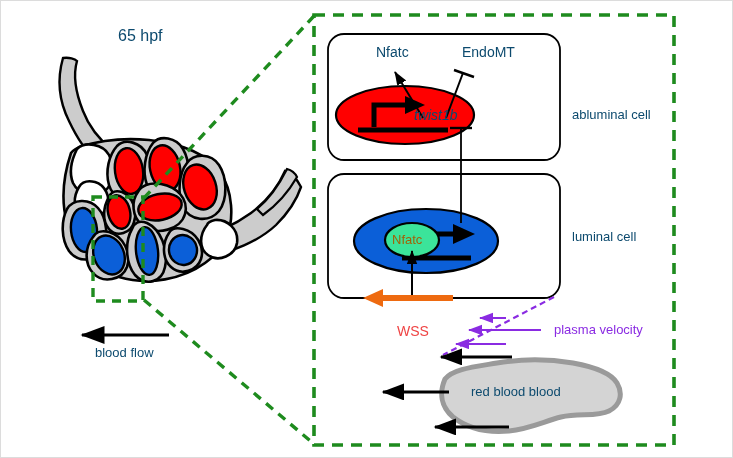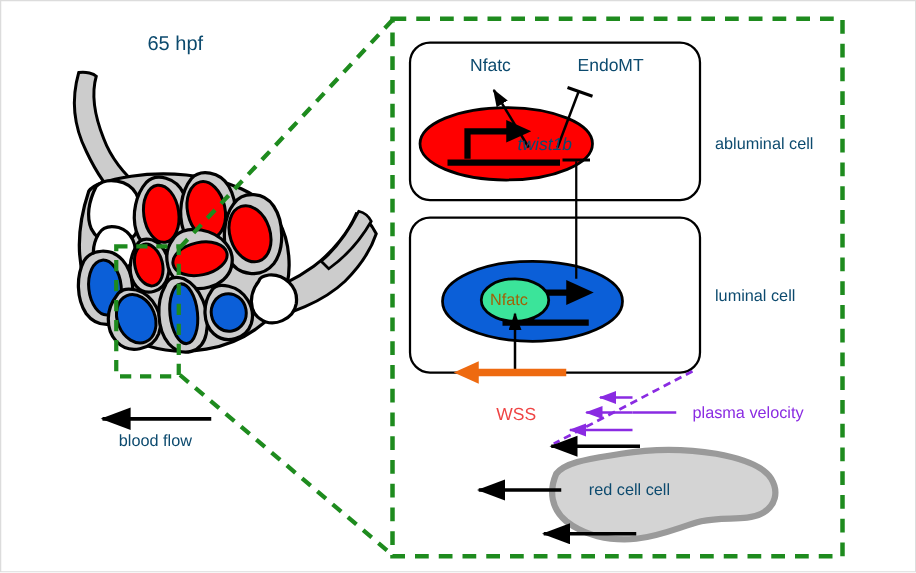--- a/index.html
+++ b/index.html
@@ -240,15 +240,15 @@
   <div class="lbl lbl-side" style="left:571px; top:84px;margin-top:23px;">abluminal cell</div>
 
   <div class="lbl lbl-nfatc" style="left:391px; top:232px;">Nfatc</div>
 
   <div class="lbl lbl-side" style="left:571px; top:229px;">luminal cell</div>
 
   <div class="lbl lbl-wss" style="left:396px; top:303px;">WSS</div>
 
   <div class="lbl lbl-plasma" style="left:541px; top:322px;">plasma velocity</div>
 
-  <div class="lbl lbl-rbc" style="left:470px; top:384px;">red cell cell</div>
+  <div class="lbl lbl-rbc" style="left:470px; top:384px;">red blood blood</div>
 
 </div>
 
 </body></html>

